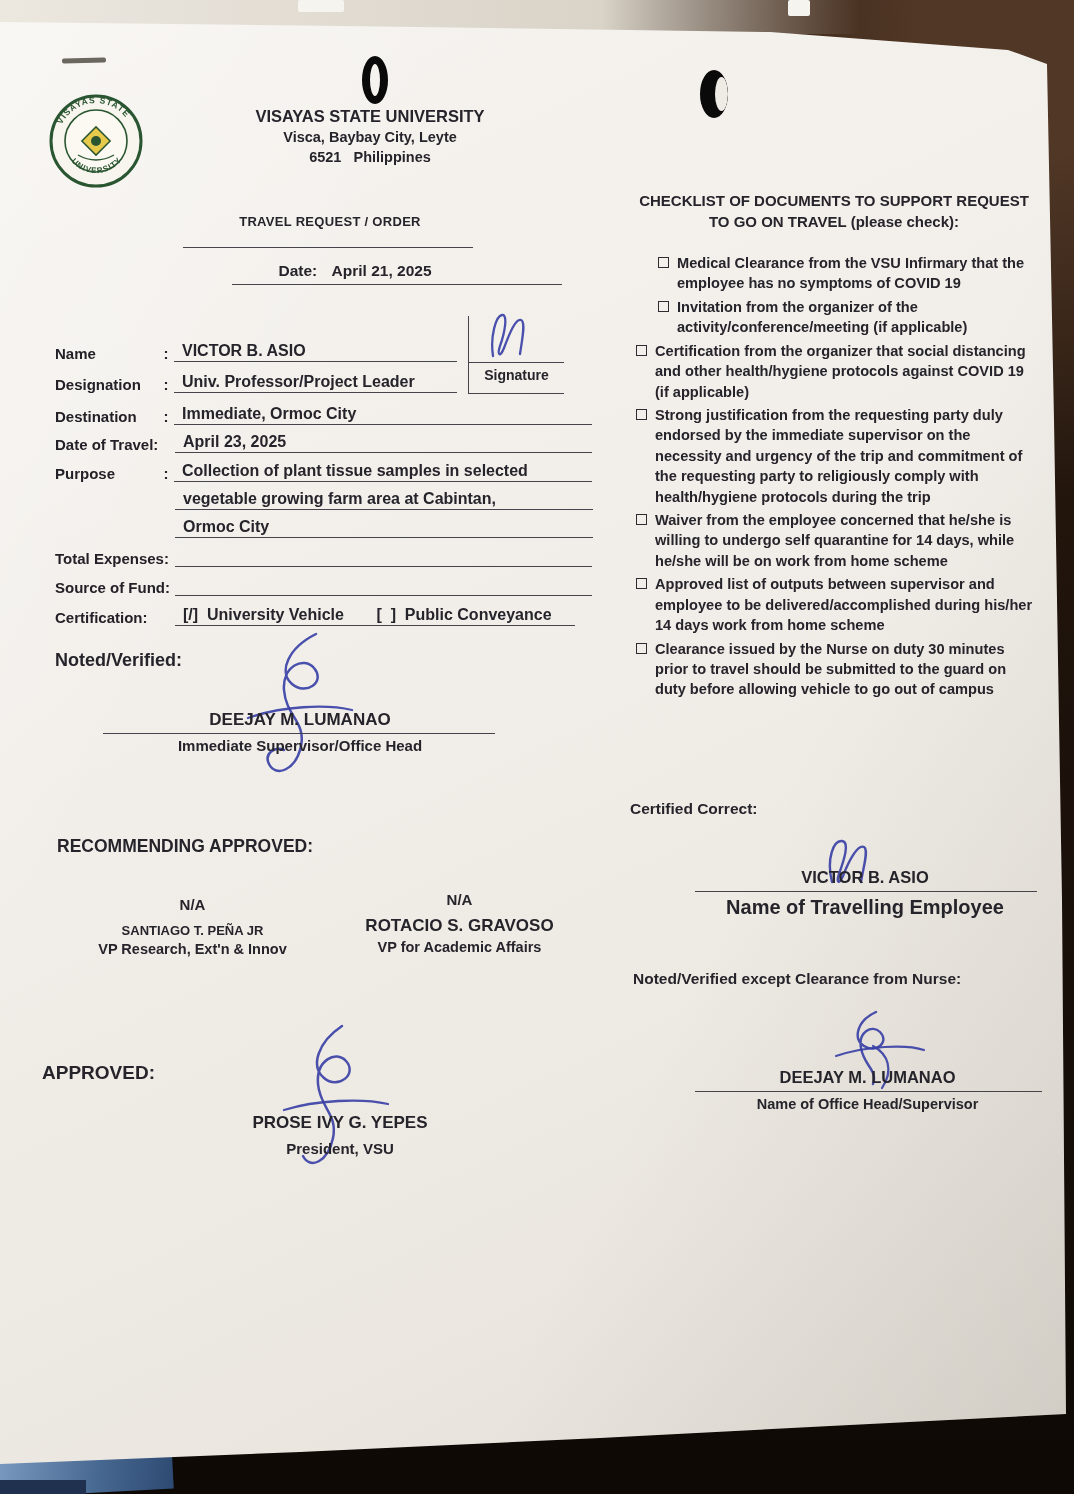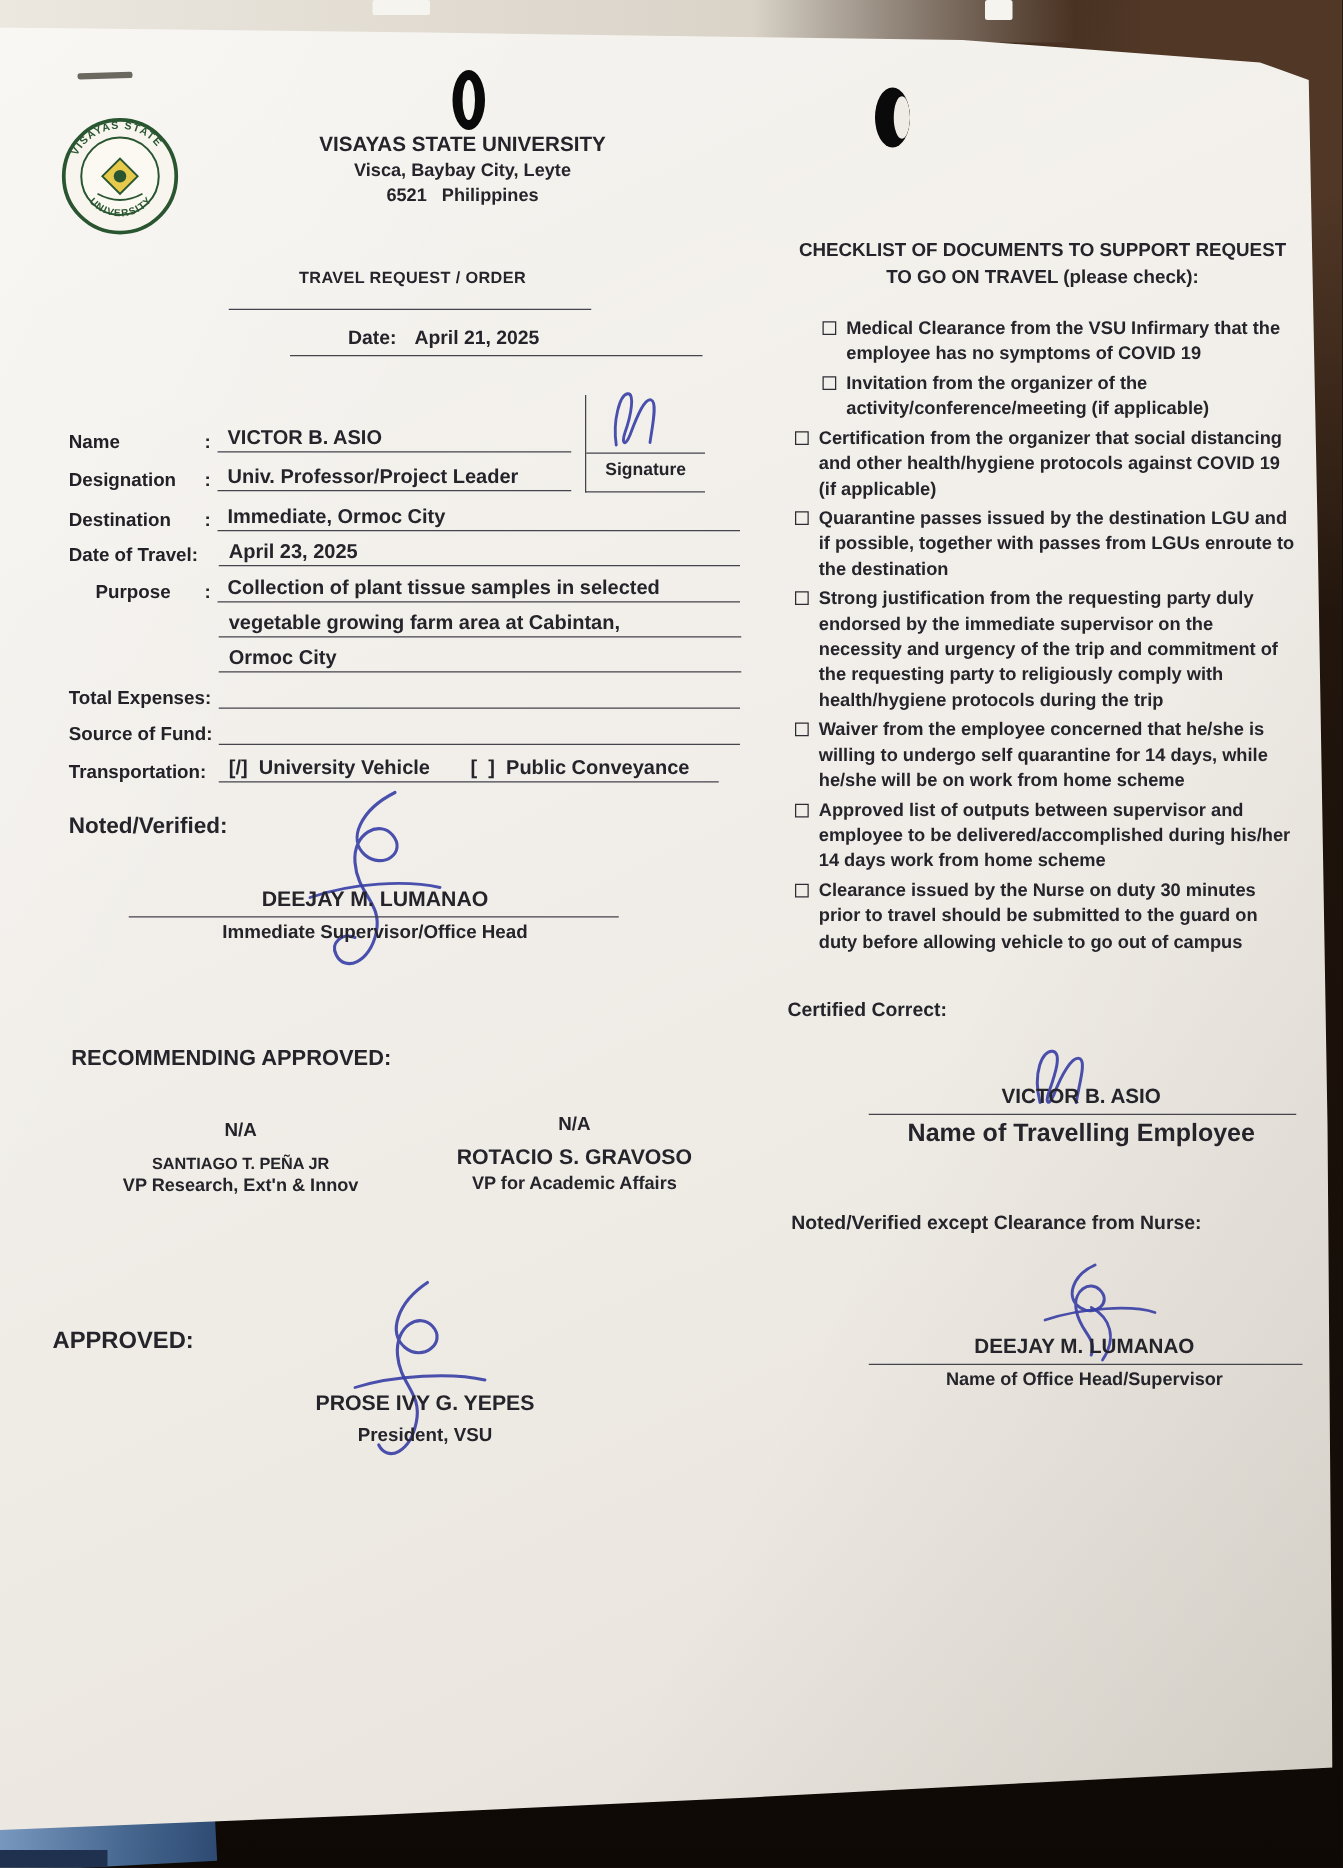--- a/index.html
+++ b/index.html
@@ -164,21 +164,21 @@
       <span class="colon">:</span>
       <span class="val" style="width:418px;">Immediate, Ormoc City</span>
     </div>
 
     <div class="row" style="top:431px;">
       <span class="lbl" style="width:120px;">Date of Travel:</span>
       <span class="val" style="width:417px;">April 23, 2025</span>
     </div>
 
     <div class="row" style="top:460px;">
-      <span class="lbl" style="width:103px;text-align:center;">Purpose</span>
+      <span class="lbl" style="width:103px;">Purpose</span>
       <span class="colon">:</span>
       <span class="val" style="width:418px;">Collection of plant tissue samples in selected</span>
     </div>
     <div class="row" style="top:488px;left:175px;">
       <span class="val" style="width:418px;">vegetable growing farm area at Cabintan,</span>
     </div>
     <div class="row" style="top:516px;left:175px;">
       <span class="val" style="width:418px;">Ormoc City</span>
     </div>
 
@@ -186,21 +186,21 @@
       <span class="lbl" style="width:120px;">Total Expenses:</span>
       <span class="val" style="width:417px;"></span>
     </div>
 
     <div class="row" style="top:574px;">
       <span class="lbl" style="width:120px;">Source of Fund:</span>
       <span class="val" style="width:417px;"></span>
     </div>
 
     <div class="row" style="top:604px;">
-      <span class="lbl" style="width:120px;">Transportation:</span>
+      <span class="lbl" style="width:120px;">Certification:</span>
       <span class="val" style="width:400px;">
         <span>[/]&nbsp;&nbsp;University Vehicle</span>
         <span style="margin-left:28px;">[&nbsp;&nbsp;]&nbsp;&nbsp;Public Conveyance</span>
       </span>
     </div>
 
     <div class="abs b" style="left:55px;top:650px;font-size:18px;">Noted/Verified:</div>
     <svg class="sig abs" style="left:238px;top:626px;" width="120" height="155" viewBox="0 0 120 155">
       <path d="M78,8 C50,22 40,46 54,58 C68,70 88,56 76,42 C66,30 44,40 46,64 C48,90 68,96 63,120 C58,144 38,152 31,138 C26,128 36,120 46,124" stroke-width="2.5"></path>
       <path d="M10,92 C44,80 88,78 114,84" stroke-width="2.3"></path>
@@ -241,24 +241,20 @@
         <span class="cbx"></span>
         <span class="citext">Medical Clearance from the VSU Infirmary that the employee has no symptoms of COVID 19</span>
       </div>
       <div class="check-item ind">
         <span class="cbx"></span>
         <span class="citext">Invitation from the organizer of the activity/conference/meeting (if applicable)</span>
       </div>
       <div class="check-item">
         <span class="cbx"></span>
         <span class="citext">Certification from the organizer that social distancing and other health/hygiene protocols against COVID 19 (if applicable)</span>
-      </div>
-      <div class="check-item">
-        <span class="cbx"></span>
-        <span class="citext">Quarantine passes issued by the destination LGU and if possible, together with passes from LGUs enroute to the destination</span>
       </div>
       <div class="check-item">
         <span class="cbx"></span>
         <span class="citext">Strong justification from the requesting party duly endorsed by the immediate supervisor on the necessity and urgency of the trip and commitment of the requesting party to religiously comply with health/hygiene protocols during the trip</span>
       </div>
       <div class="check-item">
         <span class="cbx"></span>
         <span class="citext">Waiver from the employee concerned that he/she is willing to undergo self quarantine for 14 days, while he/she will be on work from home scheme</span>
       </div>
       <div class="check-item">

